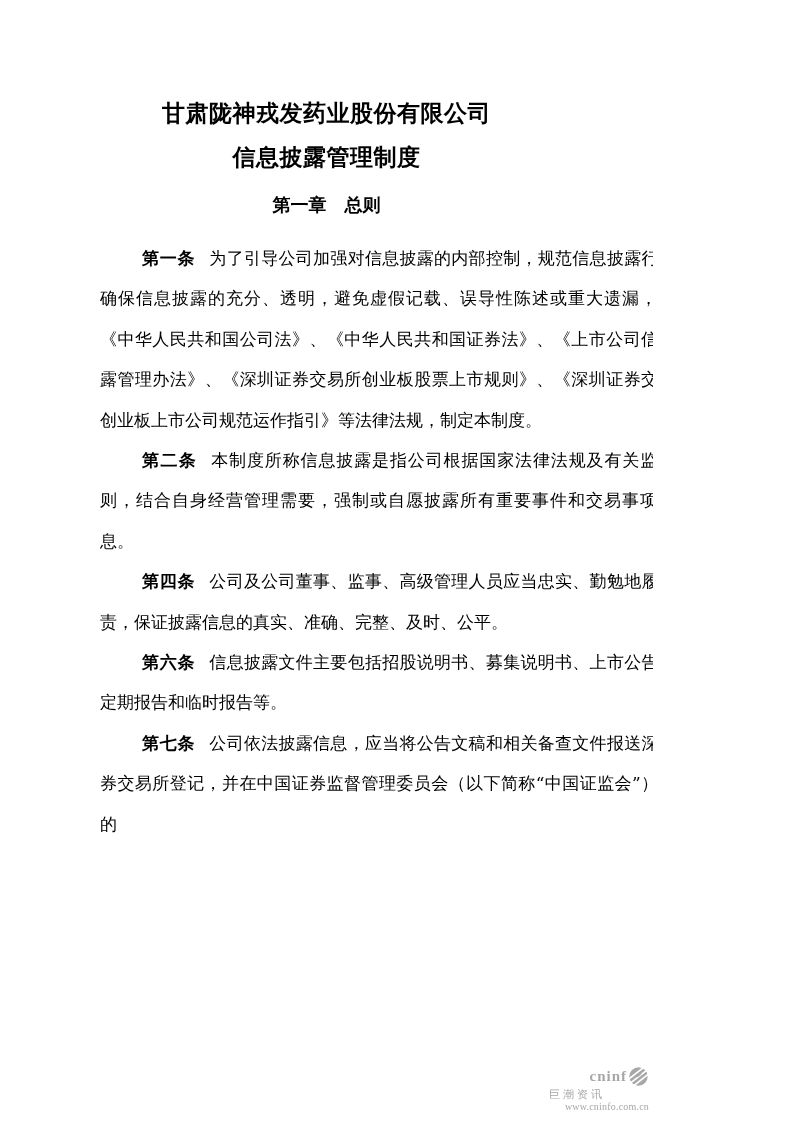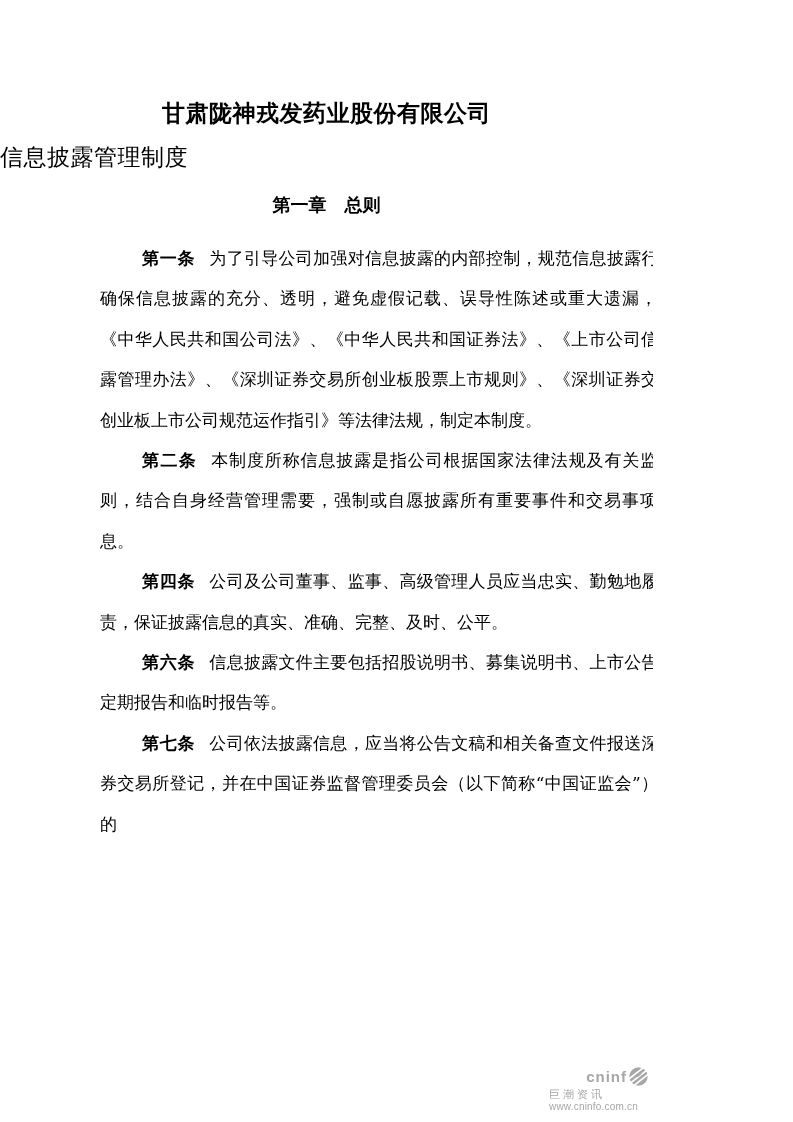--- a/index.html
+++ b/index.html
@@ -27,23 +27,23 @@
     font-weight: bold;
     line-height: 28px;
     letter-spacing: 0.5px;
   }
   .doc-title {
     position: absolute;
     top: 143px;
     left: 0;
     width: 100%;
     margin: 0;
-    text-align: left;
+    text-align: center;
     font-size: 23px;
-    font-weight: normal;
+    font-weight: bold;
     line-height: 28px;
     letter-spacing: 0.5px;
   }
   .chapter-heading {
     position: absolute;
     top: 194px;
     left: 0;
     width: 100%;
     margin: 0;
     text-align: center;
@@ -69,21 +69,22 @@
   }
   .doc-body b {
     margin-right: 14px;
     letter-spacing: 0.5px;
   }
   .watermark {
     position: absolute;
     right: 4px;
     bottom: 10px;
     color: #a7a7a7;
-    font-family: Liberation Sans, sans-serif;
+    font-family: Liberation Serif, serif;
+    text-align: right;
     line-height: 1;
   }
   .wm-top {
     display: flex;
     align-items: center;
     justify-content: flex-end;
     gap: 1px;
   }
   .wm-brand {
     font-size: 15px;

